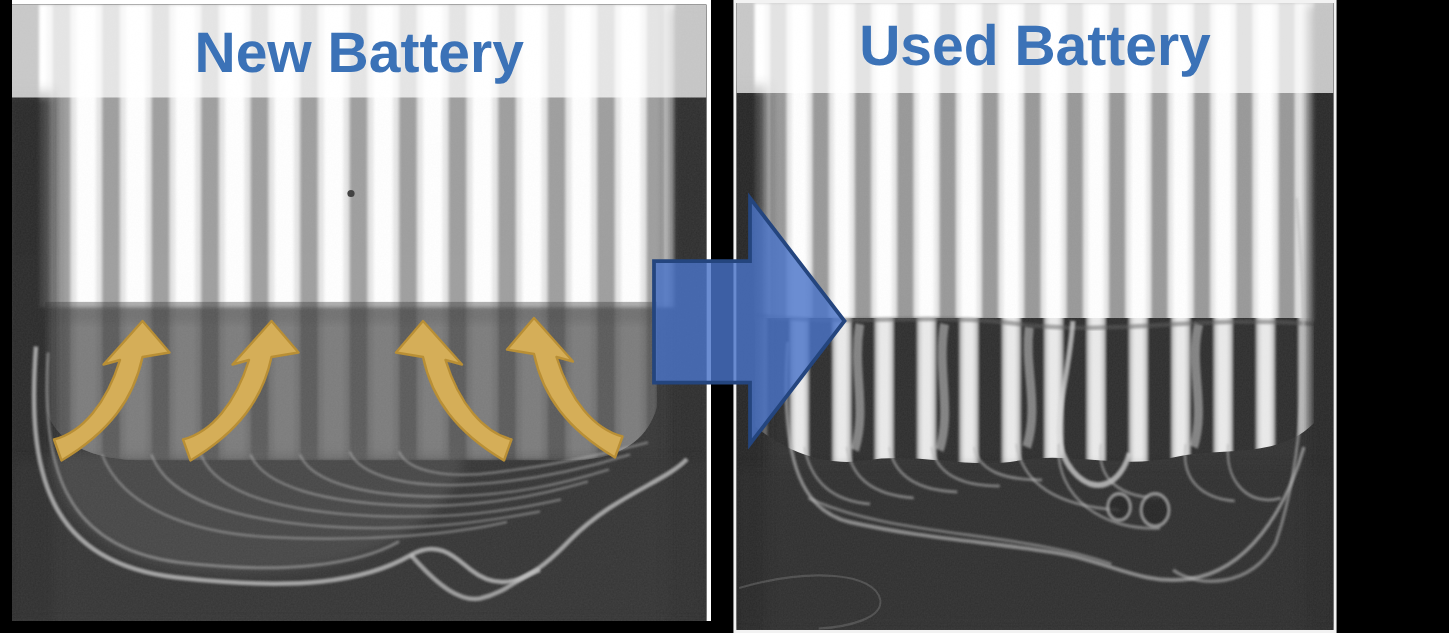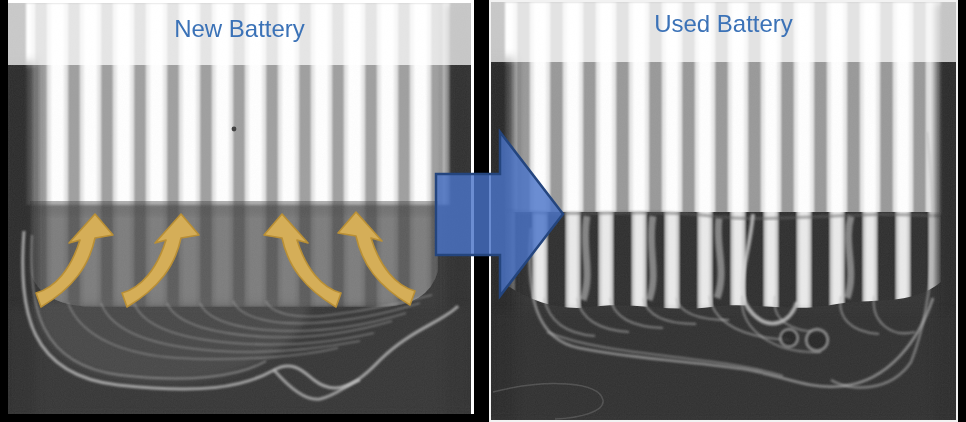--- a/index.html
+++ b/index.html
@@ -1,26 +1,26 @@
 <!DOCTYPE html>
 <html><head>
 <meta charset="utf-8">
 <style>
   html,body{margin:0;padding:0;background:#000;}
   .canvas{position:relative;width:966px;height:422px;background:#000;overflow:hidden;
           font-family:"Liberation Sans",sans-serif;}
   .panel{position:absolute;box-sizing:border-box;overflow:hidden;background:#383838;}
   .panel-left{left:8px;top:0;width:466px;height:414px;border-top:3px solid #fff;border-right:3px solid #fff;}
-  .panel-right{left:489px;top:0;width:469px;height:422px;border:2px solid #f2f2f2;padding-left:32px;}
+  .panel-right{left:489px;top:0;width:402px;height:422px;border:2px solid #f2f2f2;padding-left:32px;}
   .xray{position:absolute;left:0;top:0;width:100%;height:100%;display:block;}
   .title-band{position:absolute;left:0;top:0;width:100%;background:rgba(255,255,255,0.72);}
   .band-left{height:62px;}
   .band-right{height:60px;}
   .panel-title{position:absolute;left:0;width:100%;text-align:center;
-               font-size:24px;font-weight:normal;letter-spacing:0px;color:#3B72B7;}
+               font-size:38px;font-weight:bold;letter-spacing:0px;color:#3B72B7;}
   .title-left{top:12px;}
   .title-right{top:8px;}
   .overlay{position:absolute;left:0;top:0;width:966px;height:422px;pointer-events:none;}
 </style>
 </head>
 <body>
 
 <div class="canvas">
 
   <figure class="panel panel-left" style="margin:0">

